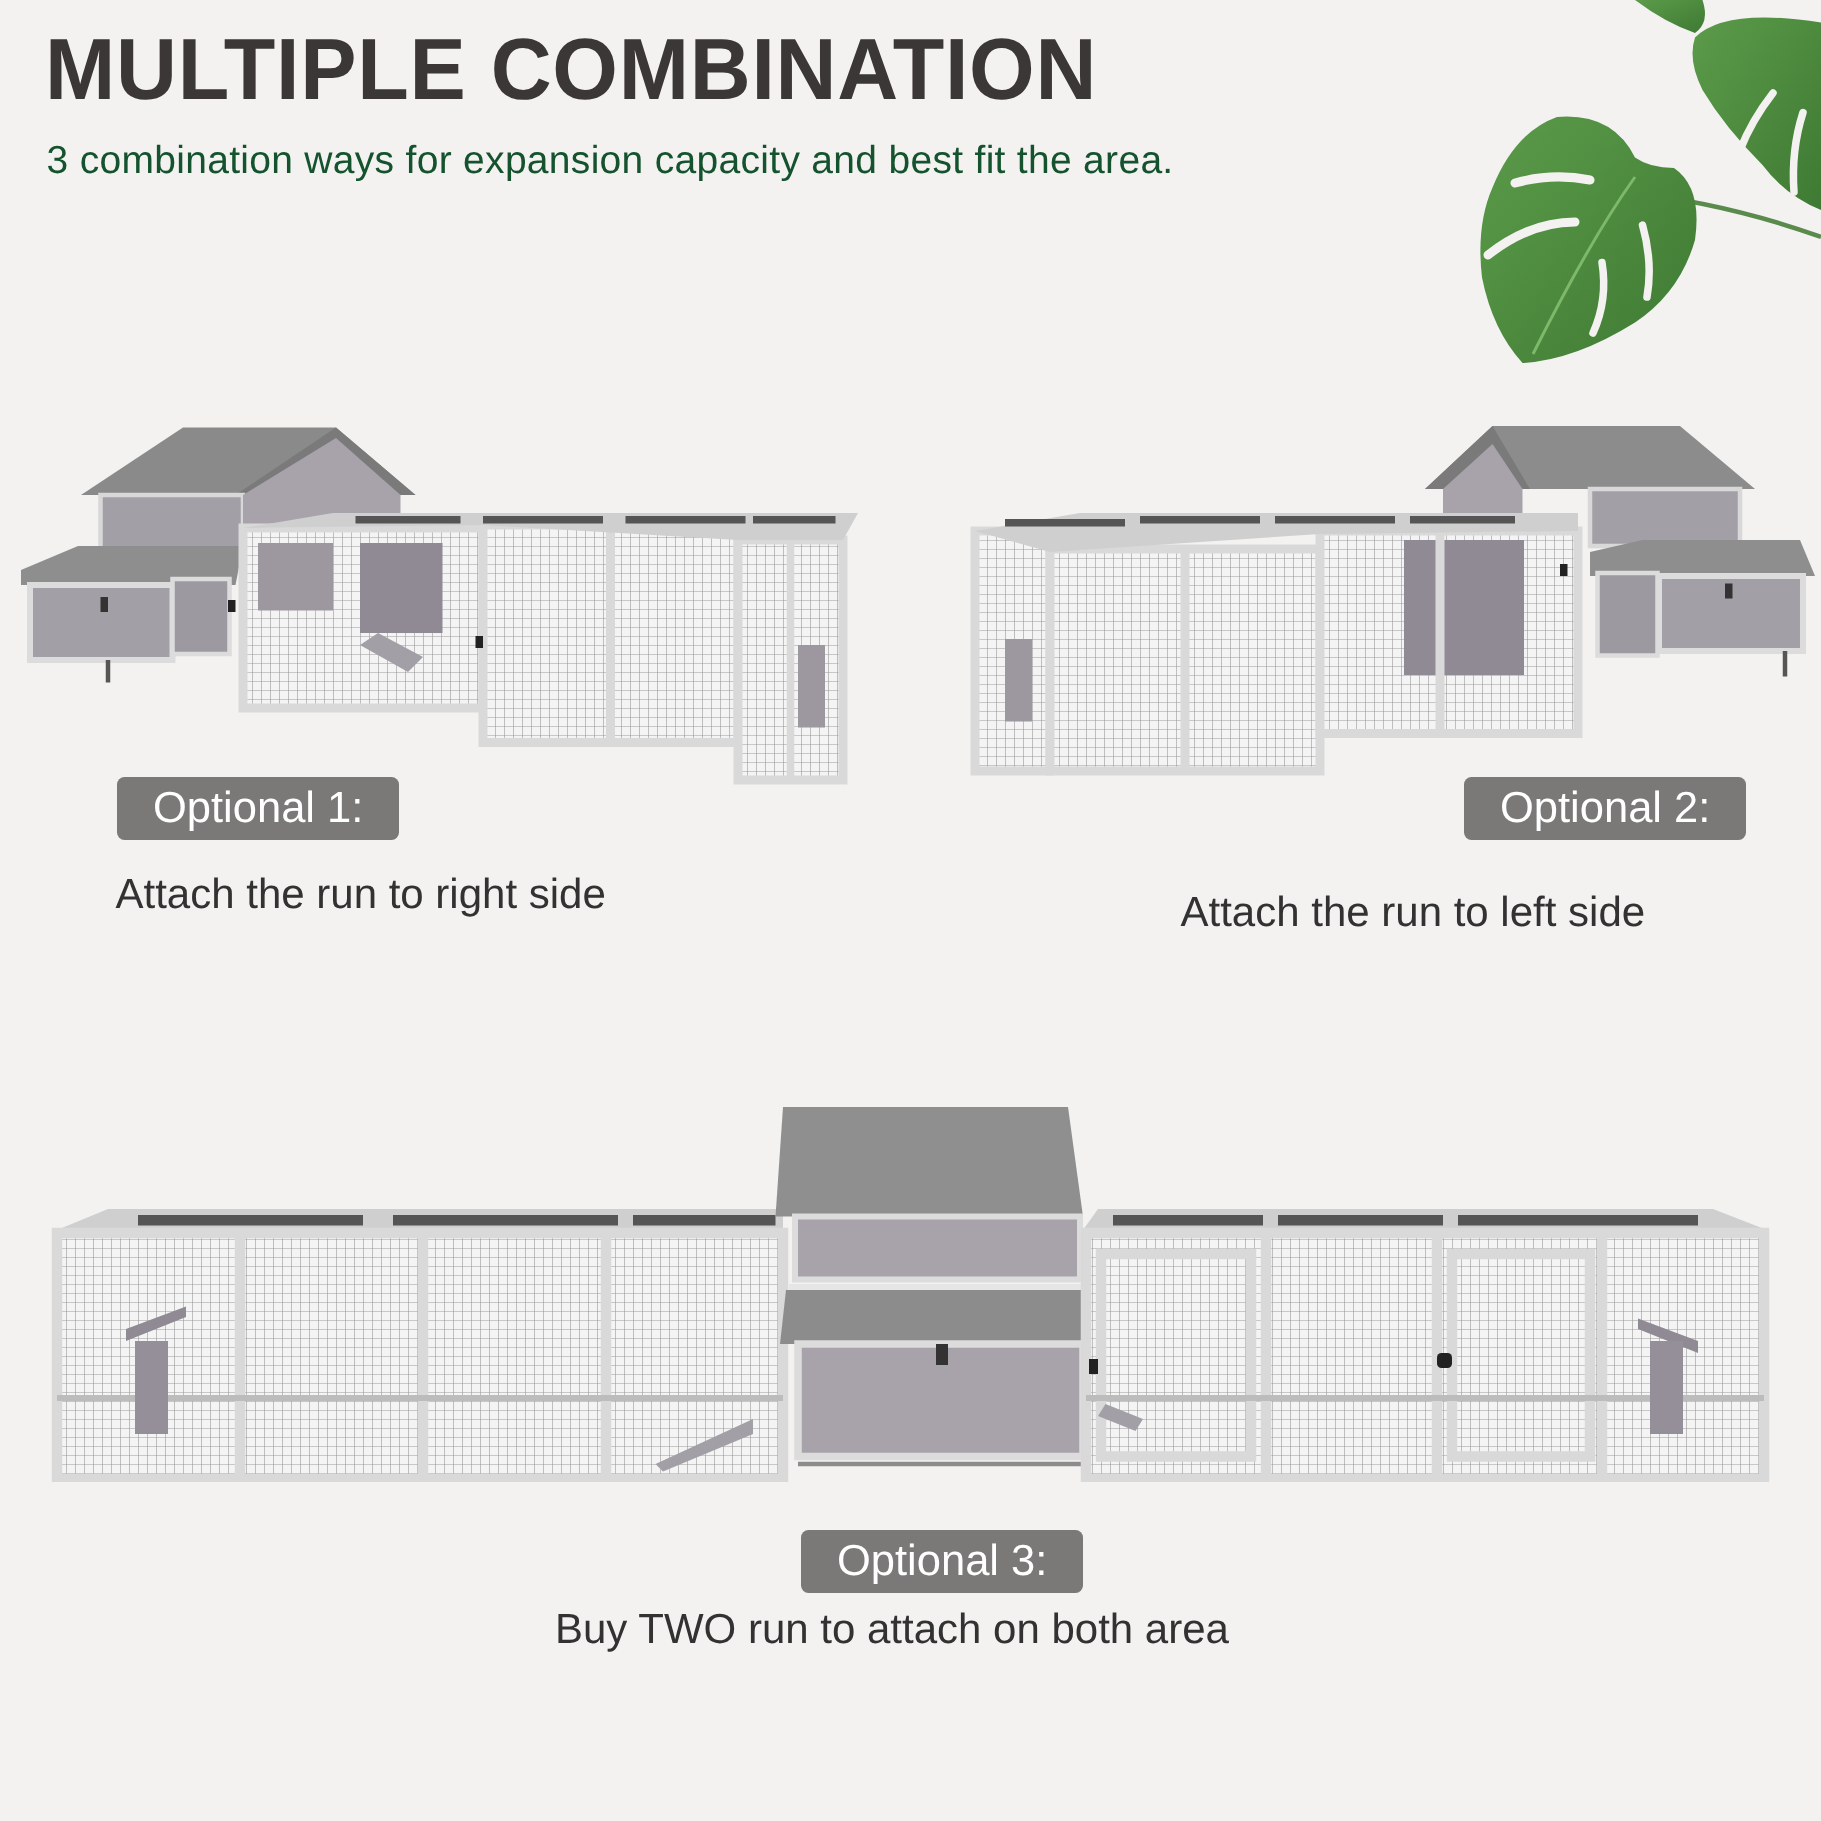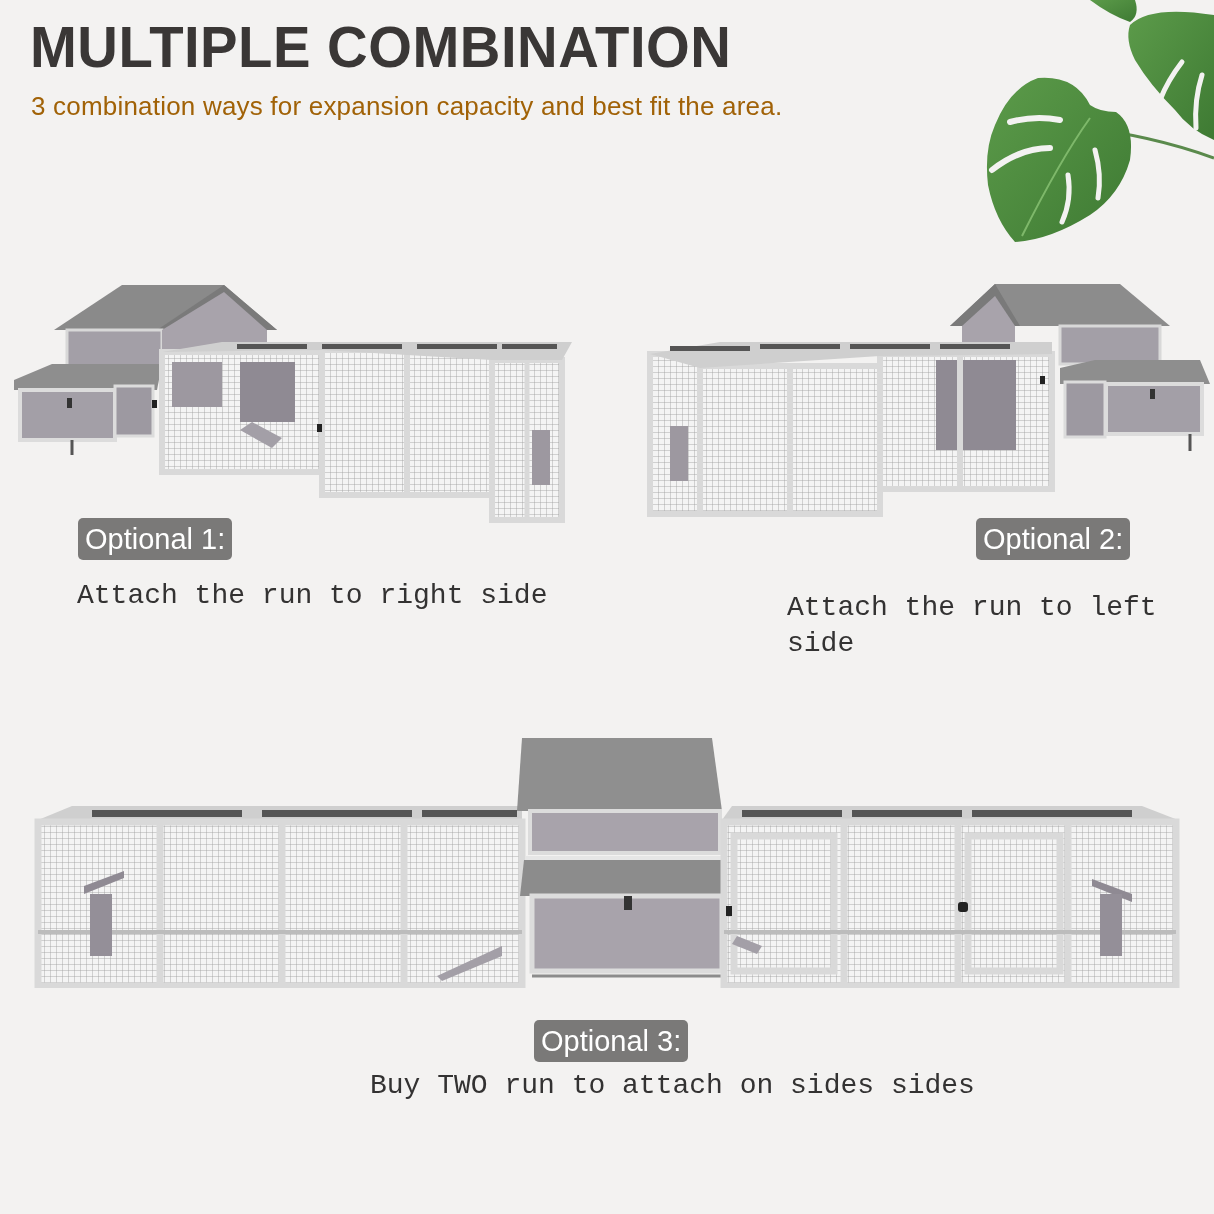--- a/index.html
+++ b/index.html
@@ -10,32 +10,32 @@
     font-family: "Liberation Sans", "DejaVu Sans", sans-serif;
   }
   .title {
     position: absolute; left: 30px; top: 12px;
     font-size: 58px; font-weight: bold; color: #3a3736;
     letter-spacing: 0.5px; line-height: 70px;
     transform: scaleX(0.97); transform-origin: left center;
   }
   .subtitle {
     position: absolute; left: 31px; top: 89px;
-    font-size: 26px; color: #a16207; line-height: 34px;
+    font-size: 26px; color: #14532d; line-height: 34px;
     letter-spacing: 0.2px;
   }
   .badge {
     position: absolute;
     background: #7a7978; color: #ffffff;
     font-size: 29px; line-height: 42px;
-    padding: 0 7px; border-radius: 5px;
+    padding: 0 24px; border-radius: 5px;
   }
   .caption {
     position: absolute;
-    font-size: 28px; color: #333232; line-height: 36px; font-family: Liberation Mono, monospace;
+    font-size: 28px; color: #333232; line-height: 36px;
   }
   .illus { position: absolute; }
   .leaf { position: absolute; right: 0; top: 0; }
 </style>
 </head>
 <body>
 
 <div class="title">MULTIPLE COMBINATION</div>
 <div class="subtitle">3 combination ways for expansion capacity and best fit the area.</div>
 
@@ -168,13 +168,13 @@
   <rect x="694" y="170" width="6" height="10" fill="#222"></rect>
 </svg>
 
 <div class="badge" style="left:78px;top:518px">Optional 1:</div>
 <div class="caption" style="left:77px;top:578px">Attach the run to right side</div>
 
 <div class="badge" style="left:976px;top:518px">Optional 2:</div>
 <div class="caption" style="left:787px;top:590px">Attach the run to left side</div>
 
 <div class="badge" style="left:534px;top:1020px">Optional 3:</div>
-<div class="caption" style="left:370px;top:1068px">Buy TWO run to attach on sides sides</div>
+<div class="caption" style="left:370px;top:1068px">Buy TWO run to attach on both area</div>
 
 </body></html>

